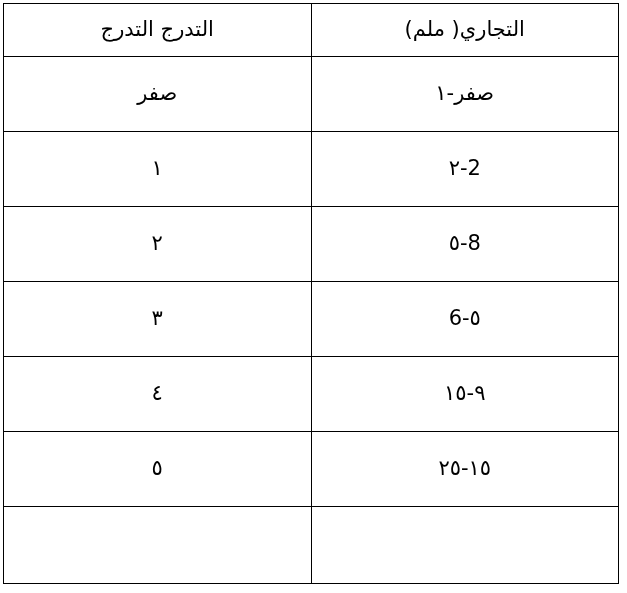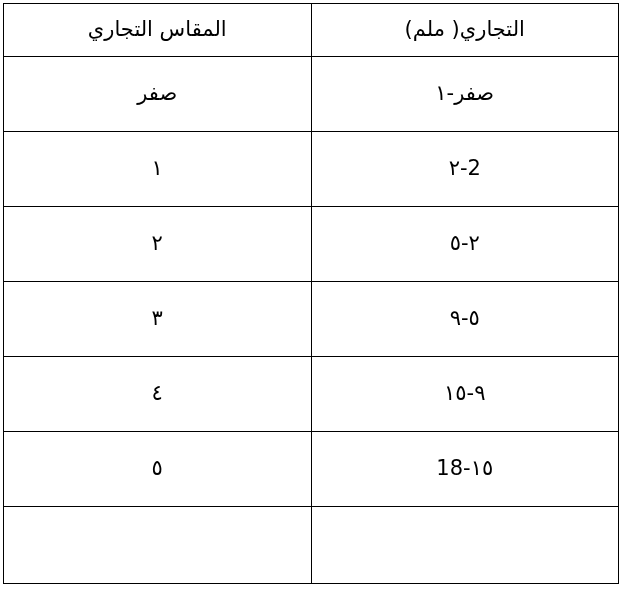--- a/index.html
+++ b/index.html
@@ -60,21 +60,21 @@
 <body>
 
 <div class="page">
   <table class="data-table">
     <thead>
       <tr>
         <th>
           <span class="cell-text">التجاري( ملم)</span>
         </th>
         <th>
-          <span class="cell-text">المقاس التجاري</span>
+          <span class="cell-text">التدرج التدرج</span>
         </th>
       </tr>
     </thead>
     <tbody>
       <tr>
         <td>
           <span class="cell-text">صفر-١</span>
         </td>
         <td>
           <span class="cell-text">صفر</span>
@@ -83,45 +83,45 @@
       <tr>
         <td>
           <span class="cell-text">2-٢</span>
         </td>
         <td>
           <span class="cell-text">١</span>
         </td>
       </tr>
       <tr>
         <td>
-          <span class="cell-text">٢-٥</span>
+          <span class="cell-text">8-٥</span>
         </td>
         <td>
           <span class="cell-text">٢</span>
         </td>
       </tr>
       <tr>
         <td>
-          <span class="cell-text">٥-٩</span>
+          <span class="cell-text">٥-6</span>
         </td>
         <td>
           <span class="cell-text">٣</span>
         </td>
       </tr>
       <tr>
         <td>
           <span class="cell-text">٩-١٥</span>
         </td>
         <td>
           <span class="cell-text">٤</span>
         </td>
       </tr>
       <tr>
         <td>
-          <span class="cell-text">١٥-18</span>
+          <span class="cell-text">١٥-٢٥</span>
         </td>
         <td>
           <span class="cell-text">٥</span>
         </td>
       </tr>
       <tr class="spacer-row">
         <td>
           <span class="cell-text"></span>
         </td>
         <td>

